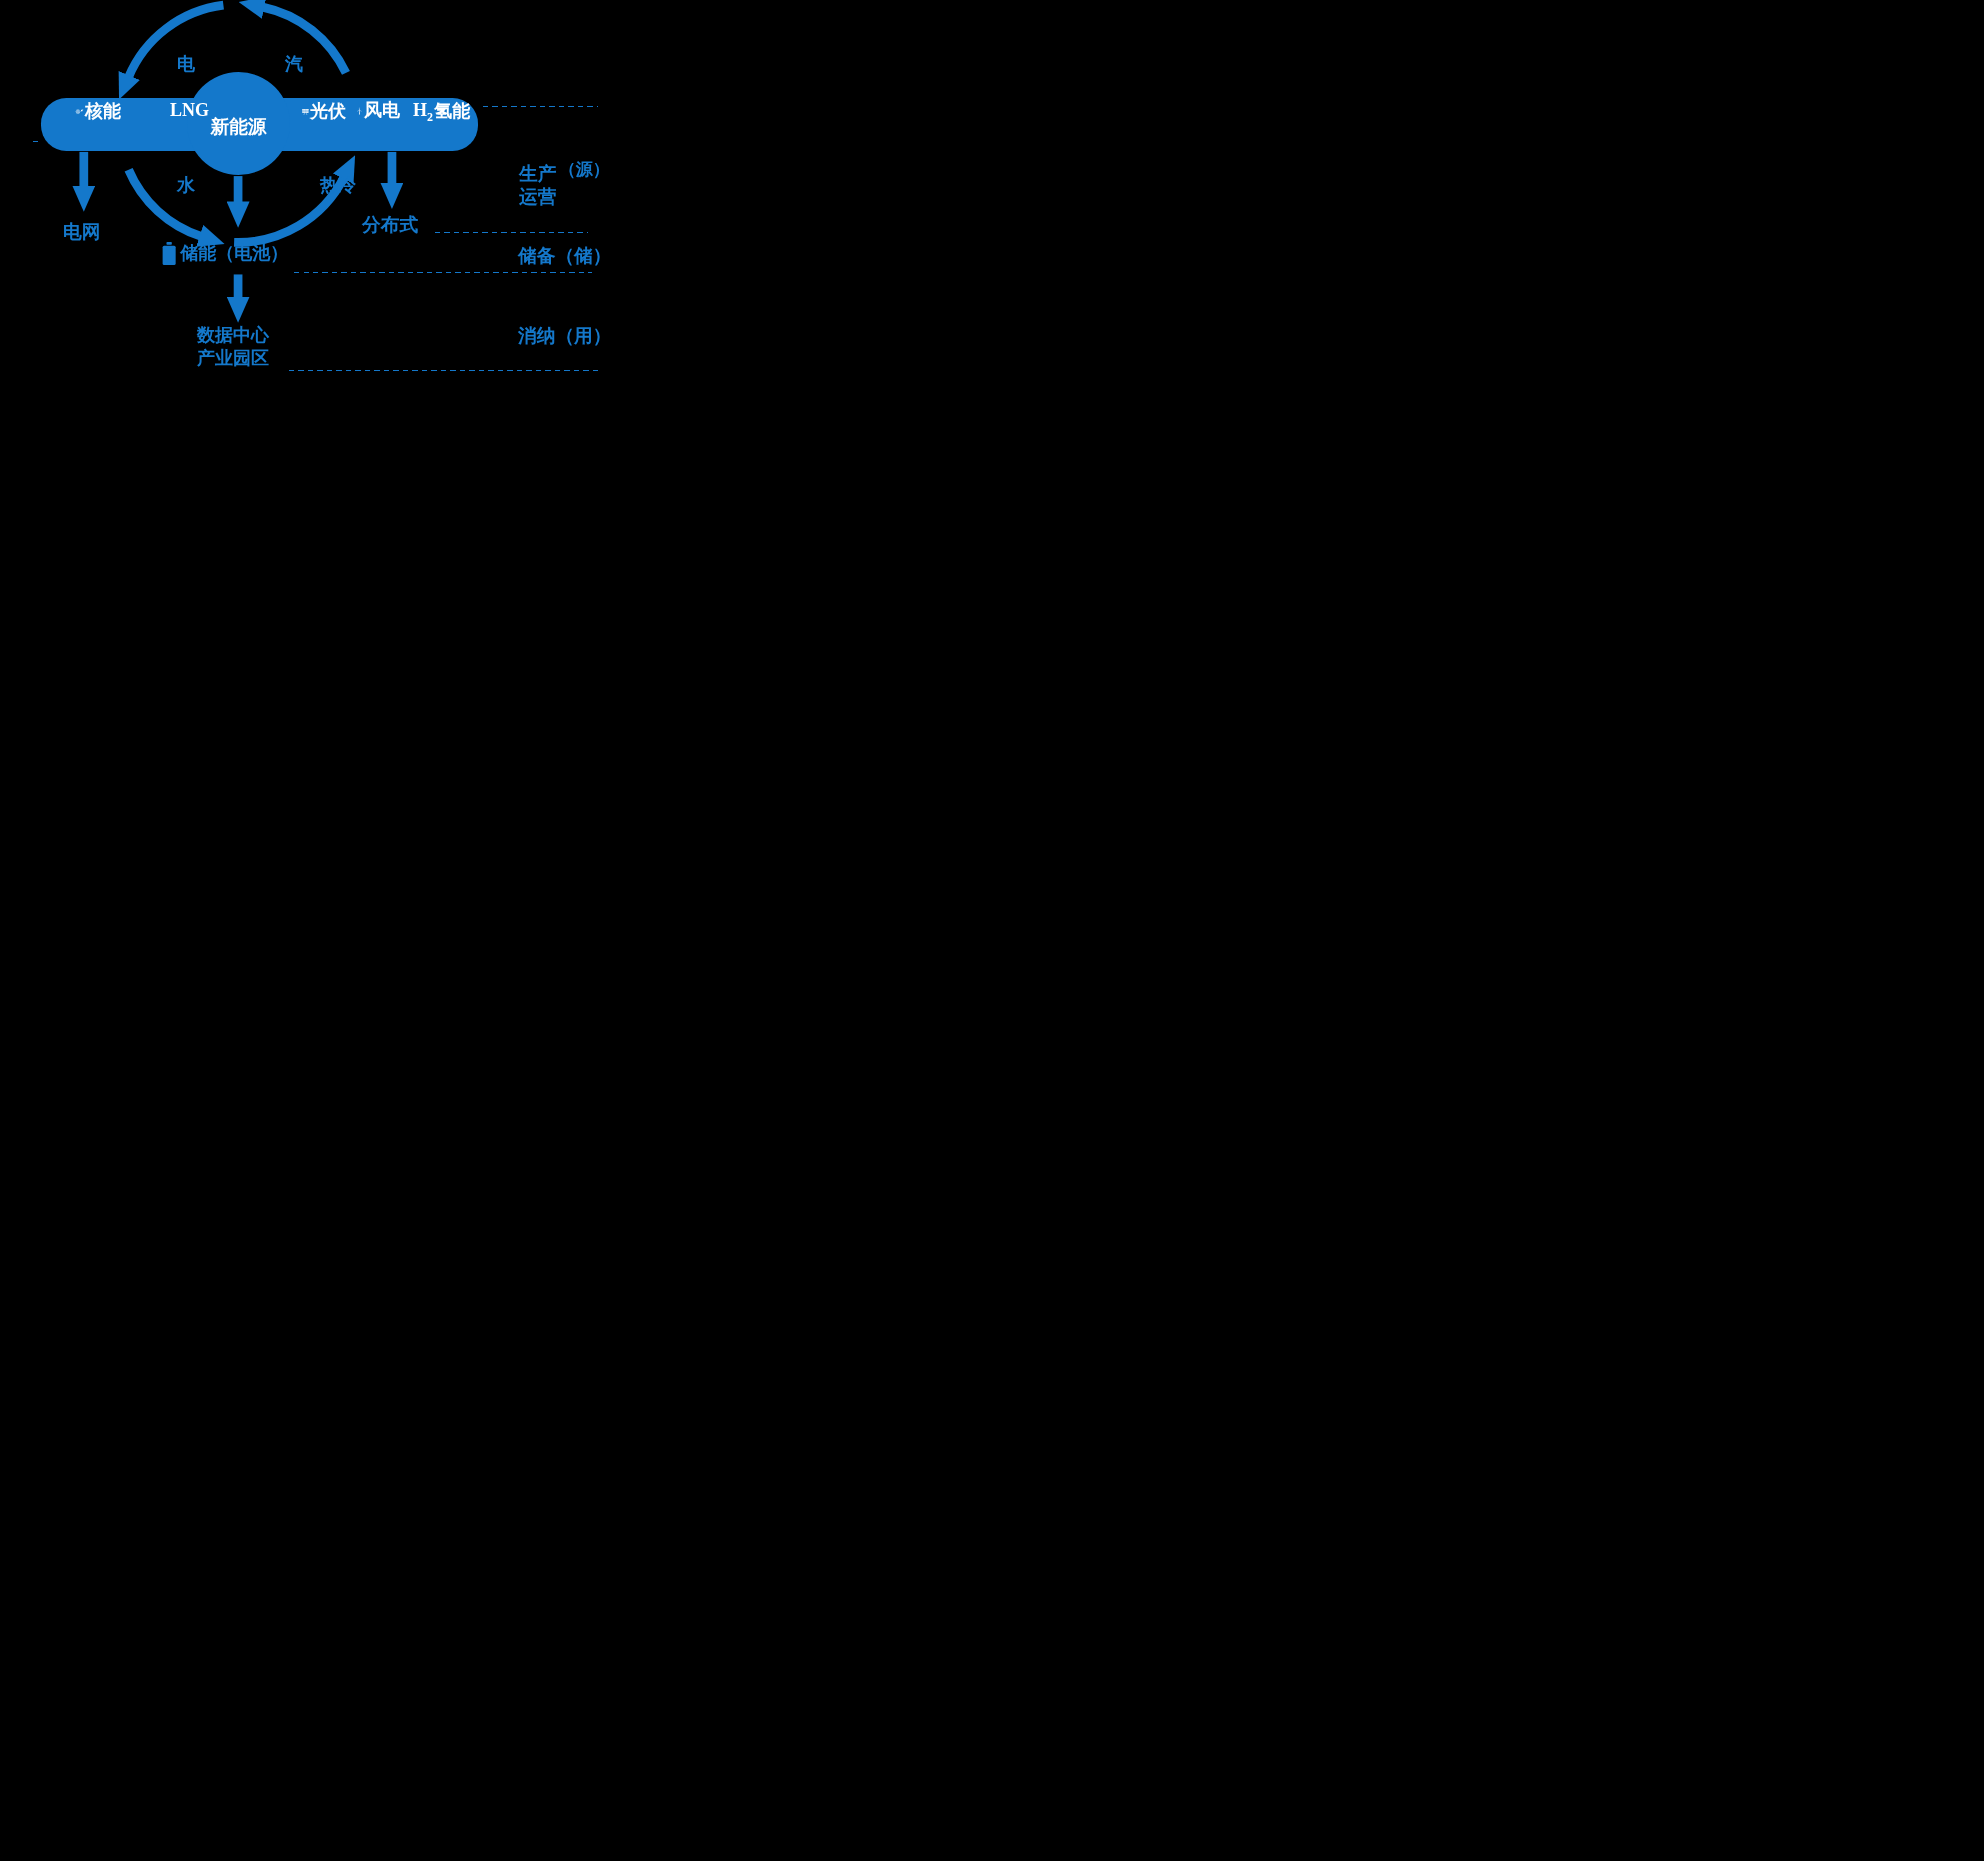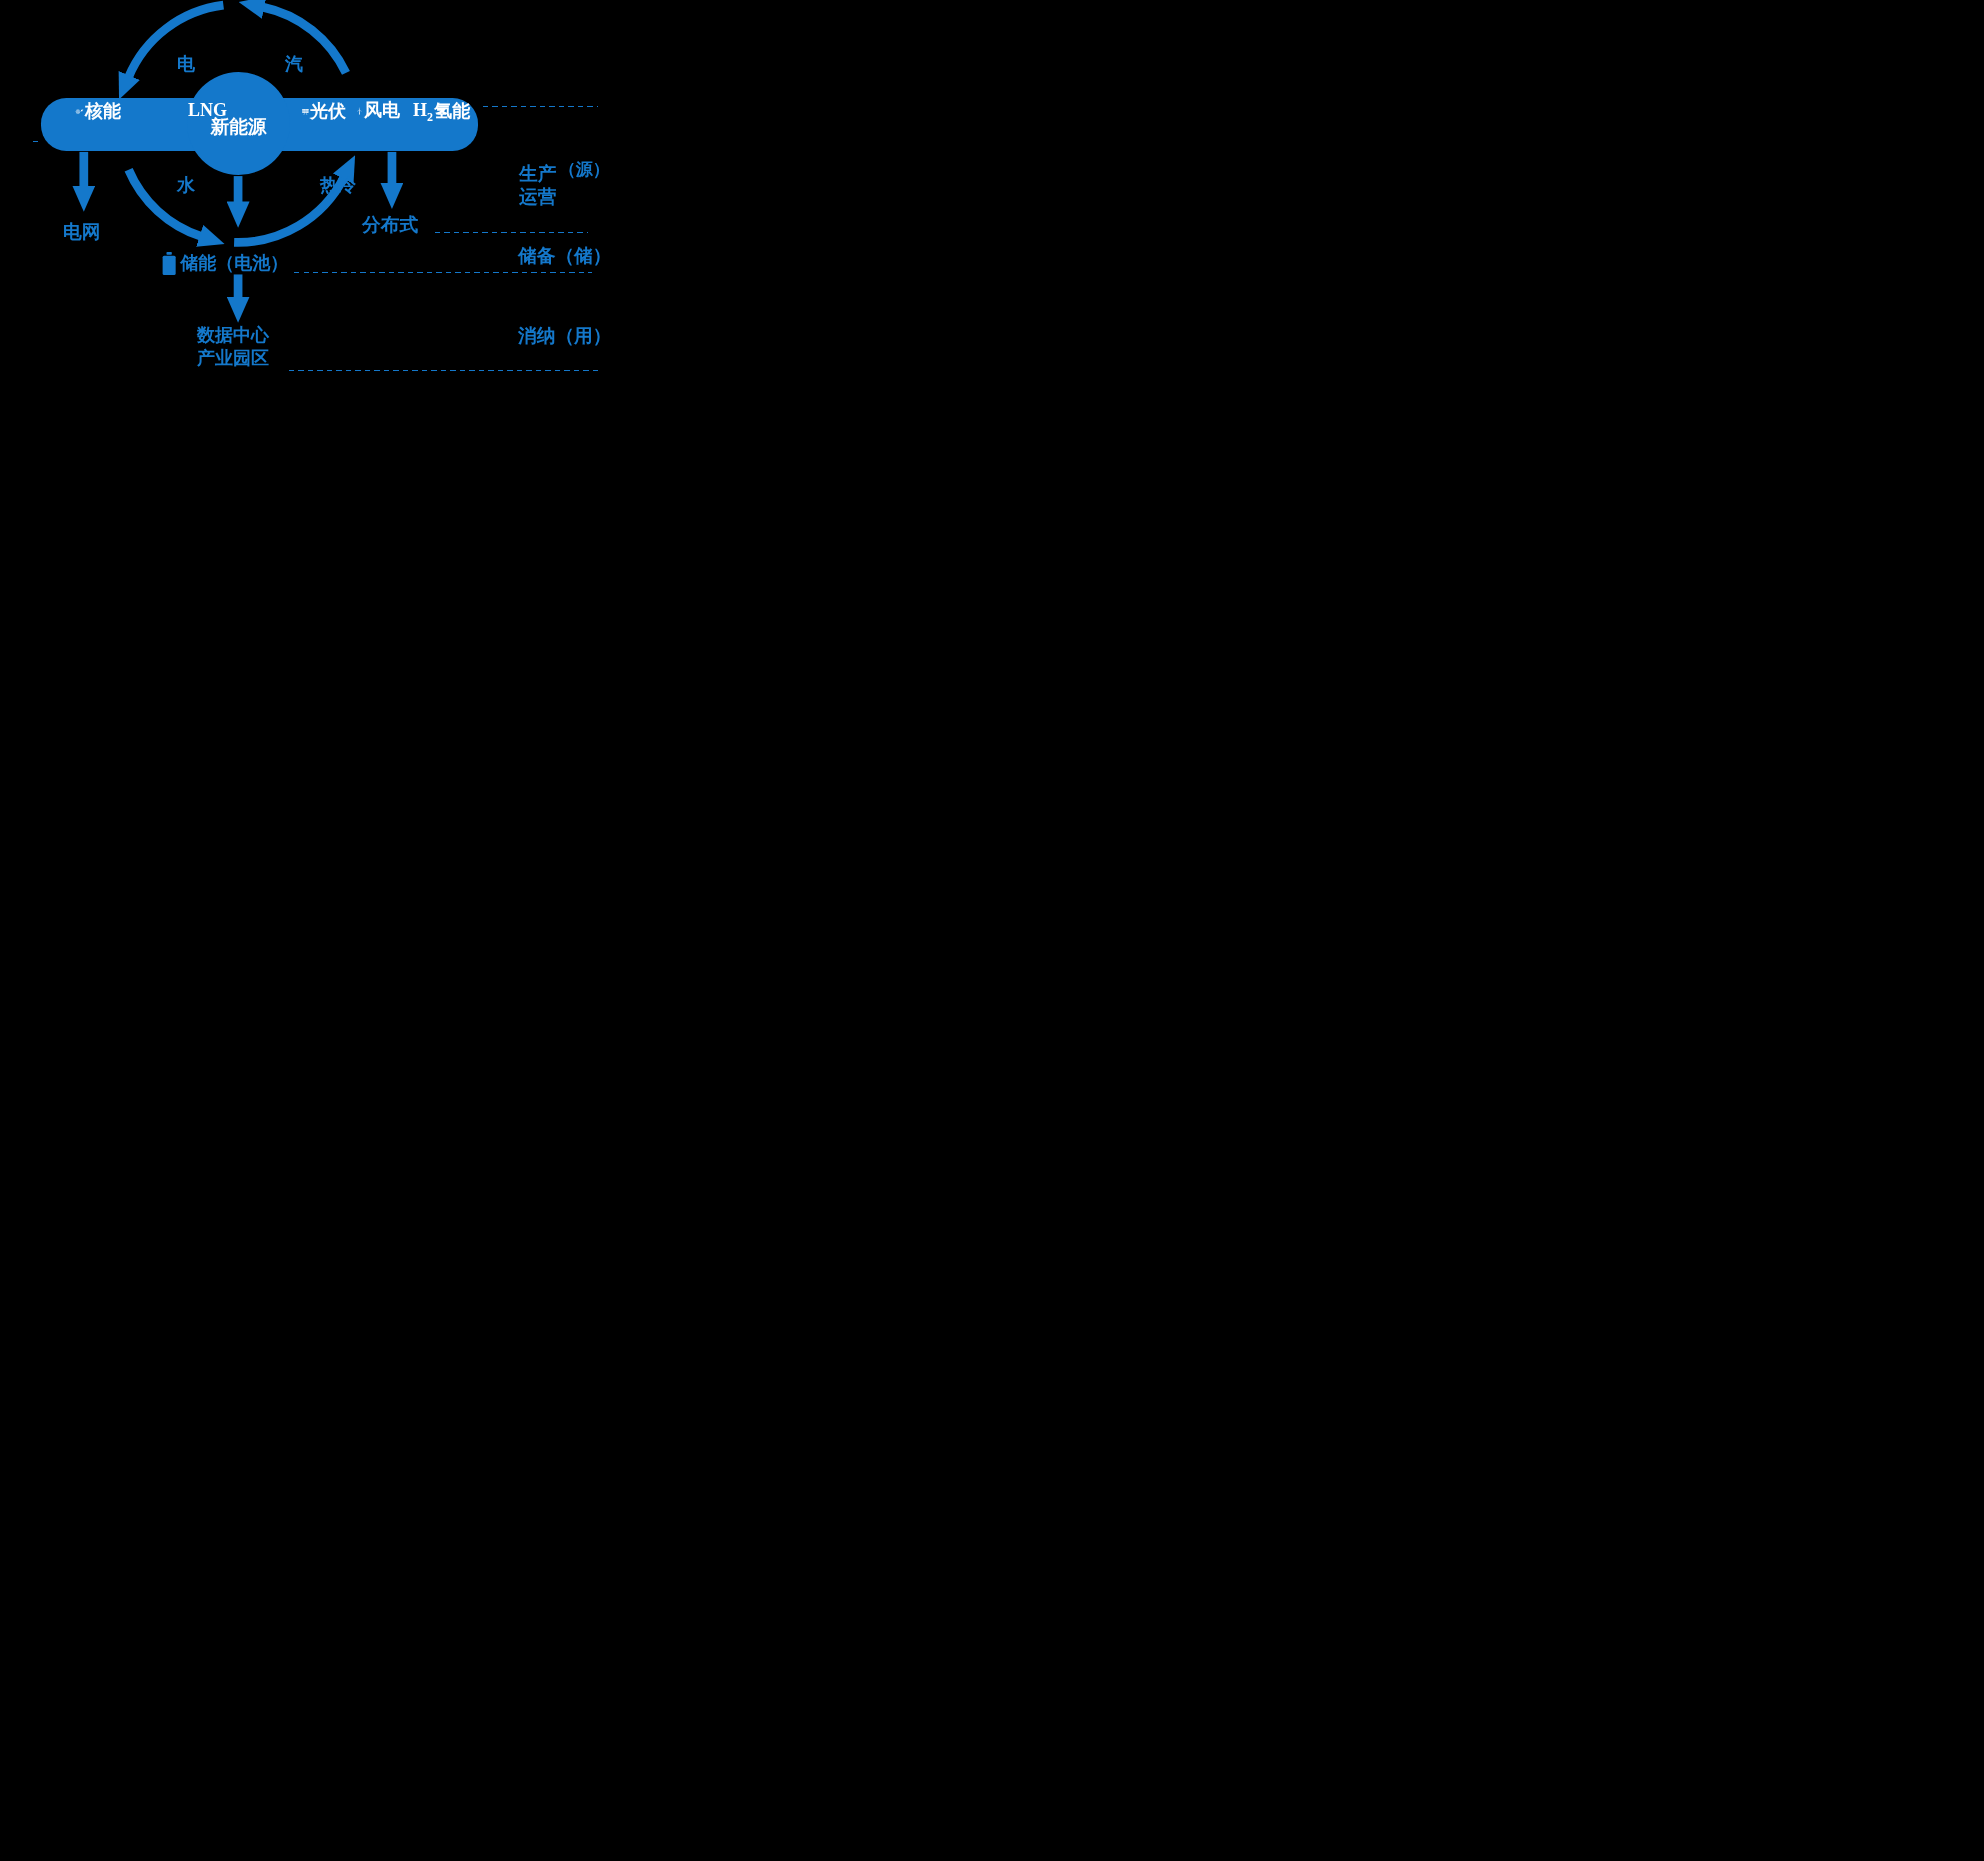--- a/index.html
+++ b/index.html
@@ -25,21 +25,21 @@
   }
   .bar-item {
     position:absolute; display:flex; flex-direction:row; align-items:center;
     gap:1.2px; z-index:4;
   }
   .bar-label { font-size:18px; color:var(--on-accent); line-height:1.1; white-space:nowrap; }
   .formula { font-size:18px; color:var(--on-accent); line-height:1.05; }
   .formula sub { font-size:12px; }
   .cycle-label { position:absolute; font-size:18px; color:var(--accent); z-index:4; white-space:nowrap; }
   .node-label { position:absolute; font-size:18.7px; color:var(--accent); z-index:4; white-space:nowrap; }
-  .storage-row { position:absolute; left:162px; top:241px; display:flex; align-items:center; gap:4px; z-index:4;margin-top:10px; }
+  .storage-row { position:absolute; left:162px; top:241px; display:flex; align-items:center; gap:4px; z-index:4; }
   .storage-row .node-text { font-size:18px; color:var(--accent); white-space:nowrap; }
   .dc { position:absolute; left:197px; top:324px; font-size:18px; color:var(--accent); line-height:1.28; z-index:4; }
   .prod { position:absolute; left:519px; top:147px; display:flex; color:var(--accent); z-index:4; }
   .prod .col { font-size:18.7px; line-height:1.22;margin-top:16px; }
   .prod .tag { font-size:17px; margin-left:2.4px; margin-top:11px; white-space:nowrap; }
   .dash {
     position:absolute; height:1.2px; z-index:4;
     background:repeating-linear-gradient(90deg, var(--accent) 0 5.2px, transparent 5.2px 9.5px);
   }
 </style>
@@ -83,21 +83,21 @@
       <g transform="translate(70,20) rotate(42)" style="fill:var(--on-accent)">
         <rect x="-8" y="-6" width="16" height="13" rx="3"></rect>
         <rect x="-5.5" y="-15" width="3.5" height="9"></rect>
         <rect x="2" y="-15" width="3.5" height="9"></rect>
         <rect x="-1.5" y="7" width="3" height="9"></rect>
       </g>
     </svg>
     <div class="bar-label">核能</div>
   </div>
 
-  <div class="bar-item" style="left:145px; top:100px; width:51px;gap:43px;">
+  <div class="bar-item" style="left:127px; top:100px; width:51px;gap:43px;">
     <svg width="22" height="22" viewBox="0 0 60 60">
       <path style="fill:var(--on-accent)" d="M8 22 L20 22 L20 16 Q20 12 24 12 L40 12 Q45 12 45 17 L45 30 L36 30 L36 48 L27 48 L27 30 L8 30 Z"></path>
       <path style="stroke:var(--on-accent)" stroke-width="3.5" fill="none" d="M45 18 Q55 21 51 34"></path>
     </svg>
     <div class="bar-label">LNG</div>
   </div>
 
   <div class="bar-item" style="left:302px; top:101px; width:44px;">
     <svg width="24" height="22" viewBox="0 0 62 58">
       <rect x="3" y="2" width="56" height="36" rx="2" style="fill:var(--on-accent)"></rect>

